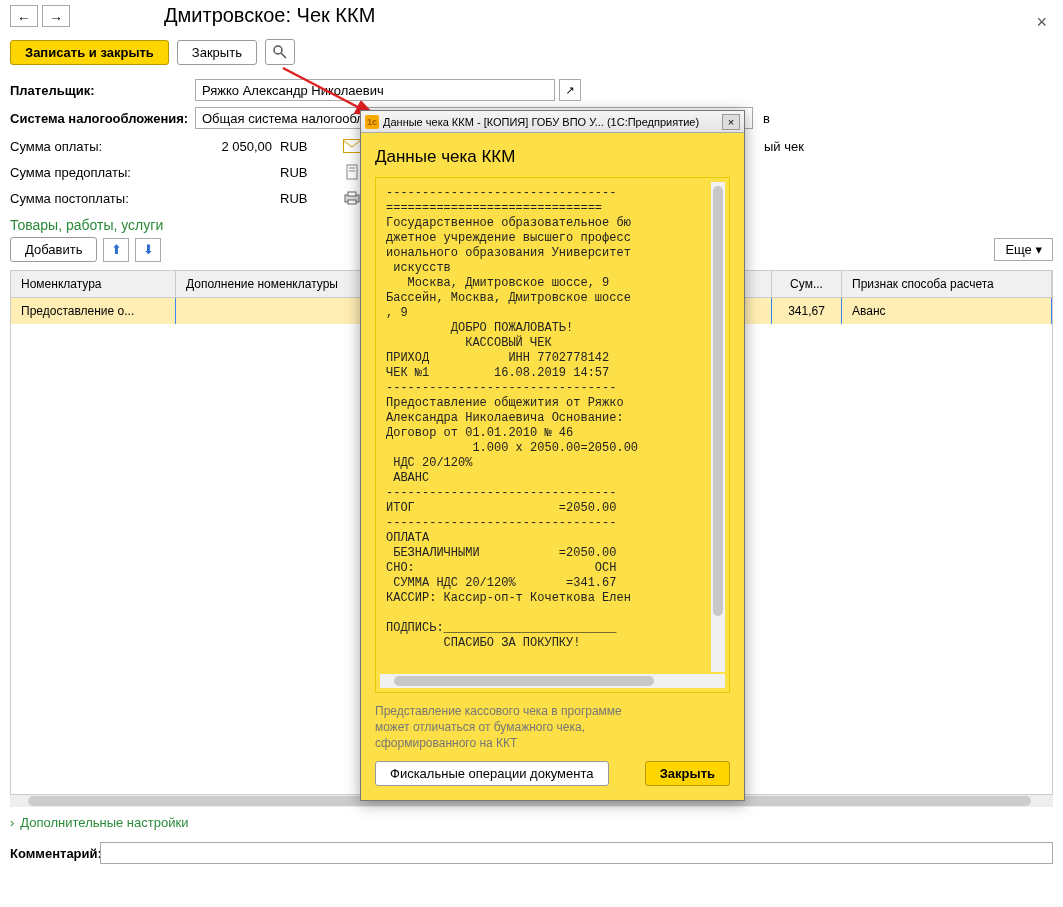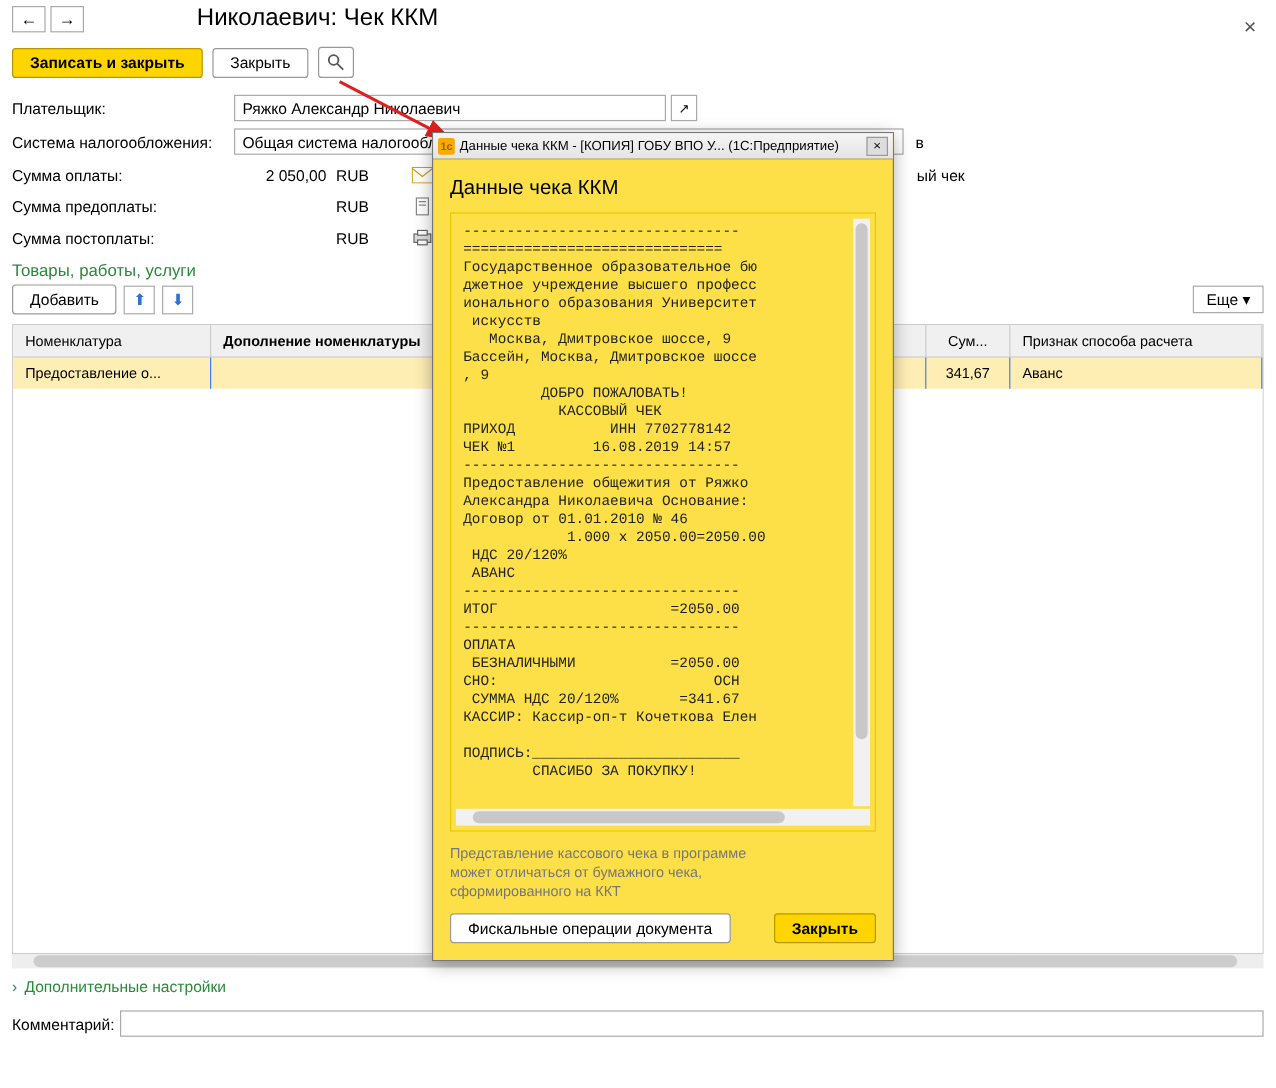--- a/index.html
+++ b/index.html
@@ -76,20 +76,21 @@
   padding: 0 10px;
 }
 .field-row {
   display: flex;
   align-items: center;
   margin: 6px 0;
 }
 .field-label {
   width: 185px;
   font-size: 13px;
+  font-weight: bold;
 }
 .field-input {
   border: 1px solid #aaa;
   height: 22px;
   padding: 2px 6px;
   font-size: 13px;
   background: #fff;
 }
 .input-med { width: 360px; }
 .input-long { width: 558px; }
@@ -163,21 +164,21 @@
 }
 .th {
   border-right: 1px solid #ccc;
   border-bottom: 1px solid #ccc;
   padding: 6px 10px;
   font-size: 12px;
   overflow: hidden;
   white-space: nowrap;
 }
 .c0 { width: 165px; }
-.c1 { width: 205px; font-weight: bold; }
+.c1 { width: 205px; }
 .c2 { flex: 1; }
 .c3 { width: 70px; text-align: center; }
 .c4 { width: 210px; }
 .trow {
   display: flex;
   background: #ffeeb4;
 }
 .td {
   border-right: 1px solid #3b82f6;
   padding: 6px 10px;
@@ -349,21 +350,21 @@
   gap: 8px;
   justify-content: center;
 }
 </style>
 </head>
 <body>
 
 <div class="top-nav">
   <div class="nav-btn">←</div>
   <div class="nav-btn">→</div>
-  <div class="page-title">Николаевич: Чек ККМ</div>
+  <div class="page-title">Дмитровское: Чек ККМ</div>
 </div>
 <div class="close-x">×</div>
 
 <div class="toolbar">
   <button class="btn btn-yellow">Записать и закрыть</button>
   <button class="btn">Закрыть</button>
   <button class="btn-icon">
     <svg width="16" height="16" viewBox="0 0 16 16">
       <circle cx="6" cy="6" r="4" fill="none" stroke="#555" stroke-width="1.5"></circle>
       <line x1="9" y1="9" x2="14" y2="14" stroke="#555" stroke-width="1.5"></line>

